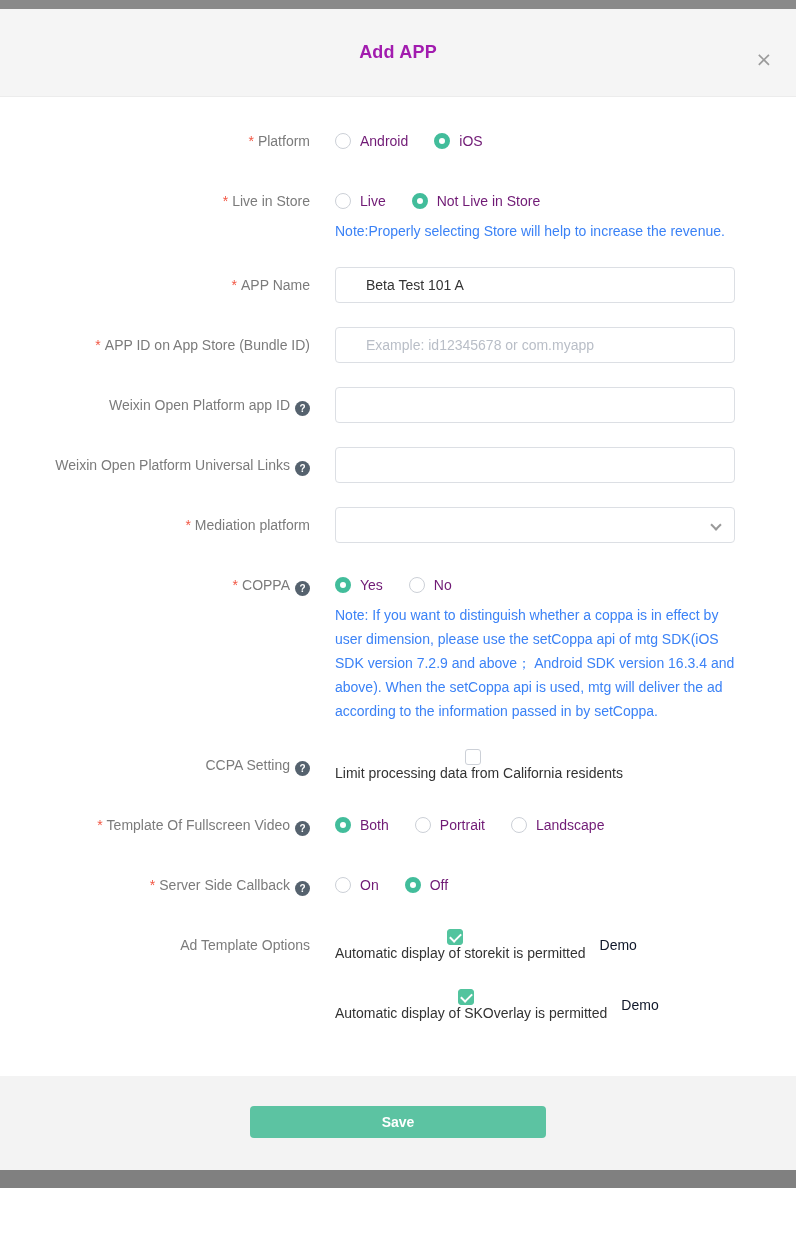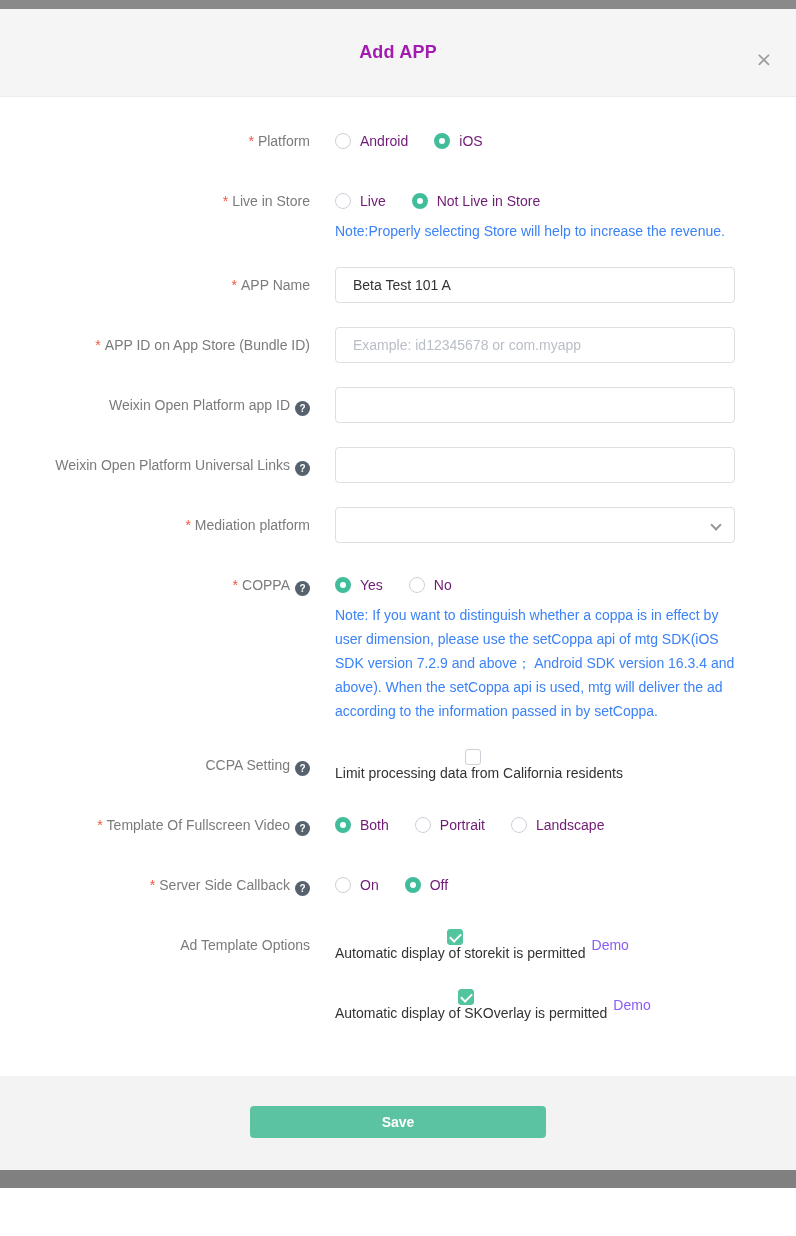--- a/index.html
+++ b/index.html
@@ -61,38 +61,38 @@
   .checkbox.checked { background:#52c49e; border-color:#52c49e; }
   .checkbox.checked::after {
     content:""; position:absolute; left:4px; top:1px; width:5px; height:9px;
     border:solid #fff; border-width:0 2px 2px 0; transform:rotate(45deg);
   }
   .checkbox-text { color:#333; }
 
   
   .text-input {
     width:400px; height:36px; border:1px solid #dcdfe4; border-radius:4px;
-    padding:0 17px; font-size:14px; color:#333; outline:none; background:#fff;
+    padding:0 30px; font-size:14px; color:#333; outline:none; background:#fff;
     font-family:"Liberation Sans","DejaVu Sans",sans-serif;
   }
   .text-input::placeholder { color:#b9bec7; }
 
   .select-box {
     position:relative; width:400px; height:36px; border:1px solid #dcdfe4;
     border-radius:4px; background:#fff; cursor:pointer;
   }
   .select-caret {
     position:absolute; right:14px; top:13px; width:8px; height:8px;
     border-left:2px solid #999; border-bottom:2px solid #999;
     transform:rotate(-45deg);
   }
 
   .note { width:404px; color:#3b82f6; line-height:24px; }
 
-  .demo-link { color:#8b5cf6; margin-left:6px; cursor:pointer; text-decoration:none; }
+  .demo-link { color:#0f172a; margin-left:14px; cursor:pointer; text-decoration:none; }
 
   
   .modal-footer {
     height:94px; background:#f3f3f3; display:flex; justify-content:center;
     padding-top:30px;
   }
   .save-btn {
     width:296px; height:32px; background:#5cc3a2; border:none; border-radius:4px;
     color:#fff; font-size:14px; font-weight:bold; cursor:pointer;
     font-family:"Liberation Sans","DejaVu Sans",sans-serif;

